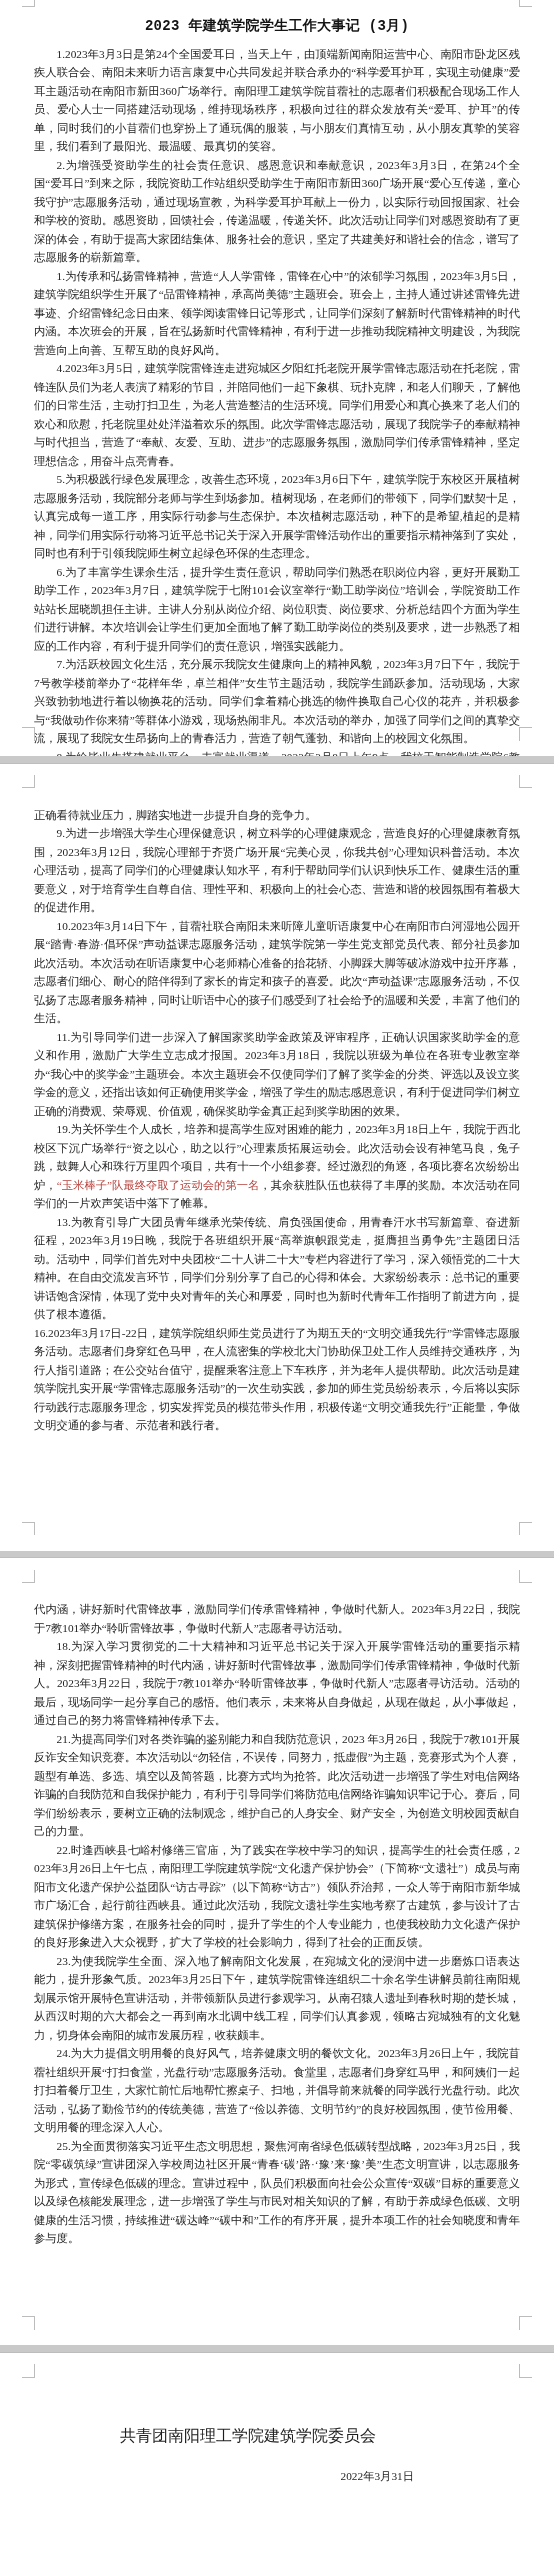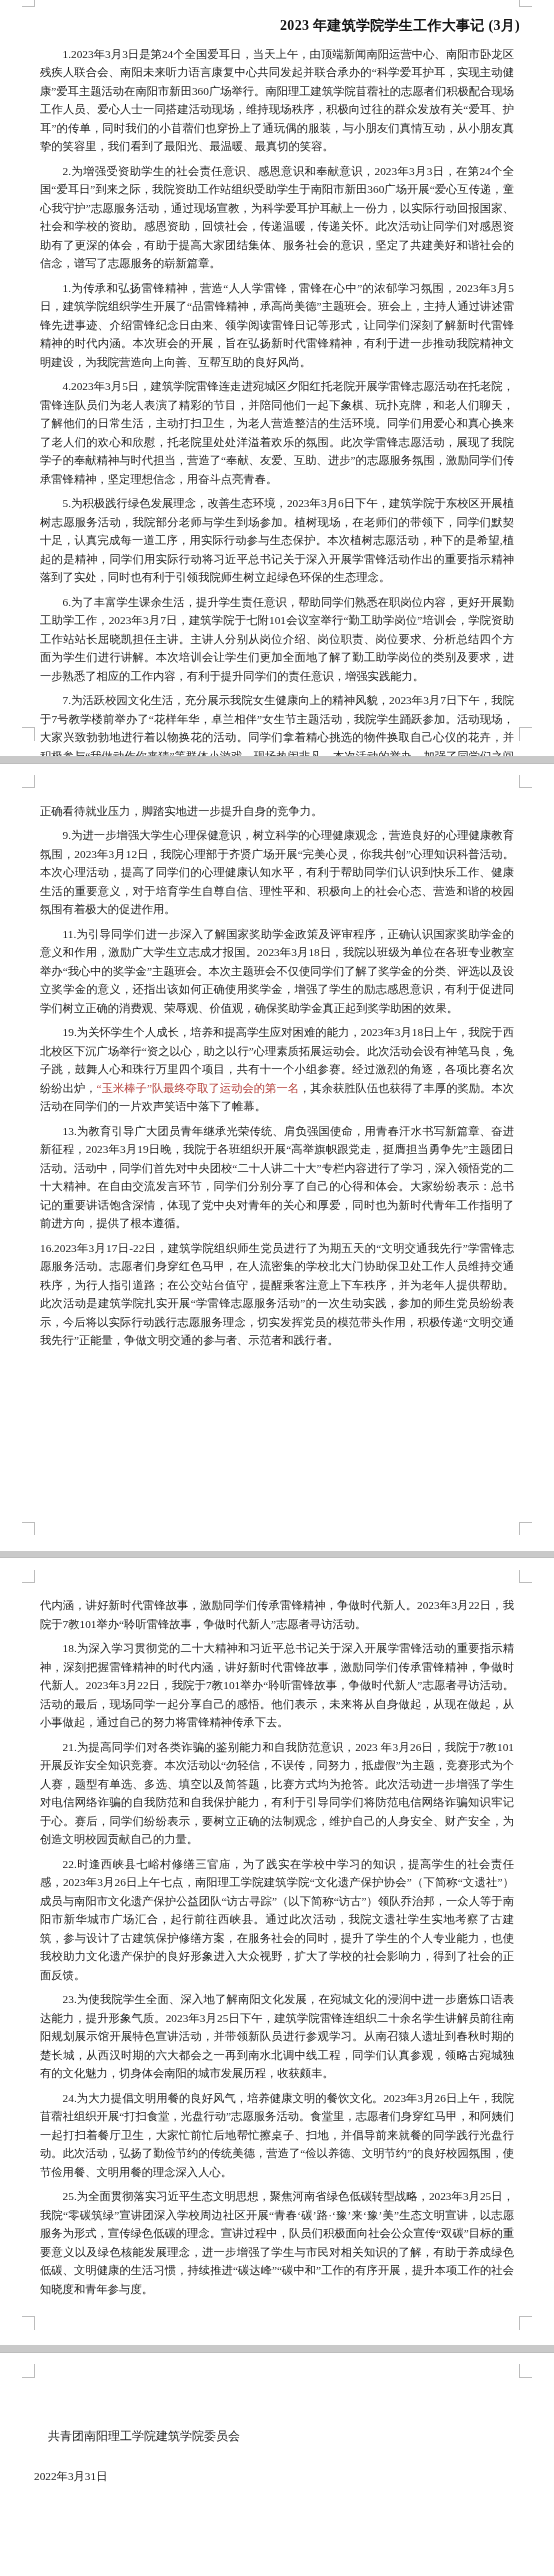--- a/index.html
+++ b/index.html
@@ -10,50 +10,51 @@
   }
   .canvas { width:554px; }
   .page {
     position:relative;
     width:554px;
     background:#ffffff;
     overflow:hidden;
     box-sizing:border-box;
   }
   .page-1 { height:756px; padding:13.4px 34px 0 34px; }
-  .page-2, .page-3 { height:787px; padding:32px 34px 0 34px; }
+  .page-2, .page-3 { height:787px; padding:42px 34px 0 34px; }
   .page-4 { height:401px; padding:34px 34px 0 34px; }
   .page-gap { height:6.7px; background:#c9c9c9; border-bottom:0.5px solid #bdbdbd; }
   .doc-title {
     margin:4.1px 0 9.3px 0;
-    text-align:right;
+    text-align:center;
     font-size:14px;
     font-weight:bold;
     color:#141414;
     letter-spacing:0.3px;
+    font-family:Liberation Mono, monospace;
   }
   .para {
-    margin:6px;
+    margin:0;
     font-size:11.3px;
     line-height:18.5px;
     text-align:justify;
     text-justify:inter-character;
     word-break:break-all;
     color:#1d1d1d;
   }
   .para.indent { text-indent:2em; }
   .red-text { color:#b5413c; }
   .signature-block { margin-top:40px; }
   .sig-org {
-    margin:14px; padding-right:58px;
-    text-align:left; font-size:12px; line-height:18.5px; color:#1d1d1d;
+    margin:4px; padding-right:58px;
+    text-align:center; font-size:16px; line-height:18.5px; color:#1d1d1d;
   }
   .sig-date {
     margin:21.6px 0 0 0; padding-right:106px;
-    font-size:11.3px; line-height:18.5px; color:#1d1d1d;
+    text-align:right; font-size:11.3px; line-height:18.5px; color:#1d1d1d;
   }
   
   .corner { position:absolute; width:12.4px; height:12.4px; }
   .corner.tl { left:21.6px; border-right:1px solid #bcbcbc; border-bottom:1px solid #bcbcbc; }
   .corner.tr { right:21.6px; border-left:1px solid #bcbcbc; border-bottom:1px solid #bcbcbc; }
   .corner.bl { left:21.6px; border-right:1px solid #bcbcbc; border-top:1px solid #bcbcbc; }
   .corner.br { right:21.6px; border-left:1px solid #bcbcbc; border-top:1px solid #bcbcbc; }
   .page-1 .corner.tl, .page-1 .corner.tr { top:-6.2px; }
   .page-2 .corner.tl, .page-2 .corner.tr,
   .page-3 .corner.tl, .page-3 .corner.tr,
@@ -86,20 +87,21 @@
   <div class="page-gap"></div>
 
   <section class="page page-2">
     <div class="corner tl"></div>
     <div class="corner tr"></div>
     <div class="corner bl"></div>
     <div class="corner br"></div>
     <div class="page-body">
         <p class="para"><span>正确看待就业压力，脚踏实地进一步提升自身的竞争力。</span></p>
         <p class="para indent"><span>9.为进一步增强大学生心理保健意识，树立科学的心理健康观念，营造良好的心理健康教育氛围，2023年3月12日，我院心理部于齐贤广场开展“完美心灵，你我共创”心理知识科普活动。本次心理活动，提高了同学们的心理健康认知水平，有利于帮助同学们认识到快乐工作、健康生活的重要意义，对于培育学生自尊自信、理性平和、积极向上的社会心态、营造和谐的校园氛围有着极大的促进作用。</span></p>
+        <p class="para indent"><span>10.2023年3月14日下午，苜蓿社联合南阳未来听障儿童听语康复中心在南阳市白河湿地公园开展“踏青·春游·倡环保”声动益课志愿服务活动，建筑学院第一学生党支部党员代表、部分社员参加此次活动。本次活动在听语康复中心老师精心准备的抬花轿、小脚踩大脚等破冰游戏中拉开序幕，志愿者们细心、耐心的陪伴得到了家长的肯定和孩子的喜爱。此次“声动益课”志愿服务活动，不仅弘扬了志愿者服务精神，同时让听语中心的孩子们感受到了社会给予的温暖和关爱，丰富了他们的生活。</span></p>
         <p class="para indent"><span>11.为引导同学们进一步深入了解国家奖助学金政策及评审程序，正确认识国家奖助学金的意义和作用，激励广大学生立志成才报国。2023年3月18日，我院以班级为单位在各班专业教室举办“我心中的奖学金”主题班会。本次主题班会不仅使同学们了解了奖学金的分类、评选以及设立奖学金的意义，还指出该如何正确使用奖学金，增强了学生的励志感恩意识，有利于促进同学们树立正确的消费观、荣辱观、价值观，确保奖助学金真正起到奖学助困的效果。</span></p>
         <p class="para indent"><span>19.为关怀学生个人成长，培养和提高学生应对困难的能力，2023年3月18日上午，我院于西北校区下沉广场举行“资之以心，助之以行”心理素质拓展运动会。此次活动会设有神笔马良，兔子跳，鼓舞人心和珠行万里四个项目，共有十一个小组参赛。经过激烈的角逐，各项比赛名次纷纷出炉，</span><span class="red-text" style="color: rgb(181, 65, 60);">“玉米棒子”队最终夺取了运动会的第一名</span><span>，其余获胜队伍也获得了丰厚的奖励。本次活动在同学们的一片欢声笑语中落下了帷幕。</span></p>
         <p class="para indent"><span>13.为教育引导广大团员青年继承光荣传统、肩负强国使命，用青春汗水书写新篇章、奋进新征程，2023年3月19日晚，我院于各班组织开展“高举旗帜跟党走，挺膺担当勇争先”主题团日活动。活动中，同学们首先对中央团校“二十人讲二十大”专栏内容进行了学习，深入领悟党的二十大精神。在自由交流发言环节，同学们分别分享了自己的心得和体会。大家纷纷表示：总书记的重要讲话饱含深情，体现了党中央对青年的关心和厚爱，同时也为新时代青年工作指明了前进方向，提供了根本遵循。</span></p>
         <p class="para"><span>16.2023年3月17日-22日，建筑学院组织师生党员进行了为期五天的“文明交通我先行”学雷锋志愿服务活动。志愿者们身穿红色马甲，在人流密集的学校北大门协助保卫处工作人员维持交通秩序，为行人指引道路；在公交站台值守，提醒乘客注意上下车秩序，并为老年人提供帮助。此次活动是建筑学院扎实开展“学雷锋志愿服务活动”的一次生动实践，参加的师生党员纷纷表示，今后将以实际行动践行志愿服务理念，切实发挥党员的模范带头作用，积极传递“文明交通我先行”正能量，争做文明交通的参与者、示范者和践行者。</span></p>
       </div>
   </section>
 
   <div class="page-gap"></div>
 
   <section class="page page-3">

